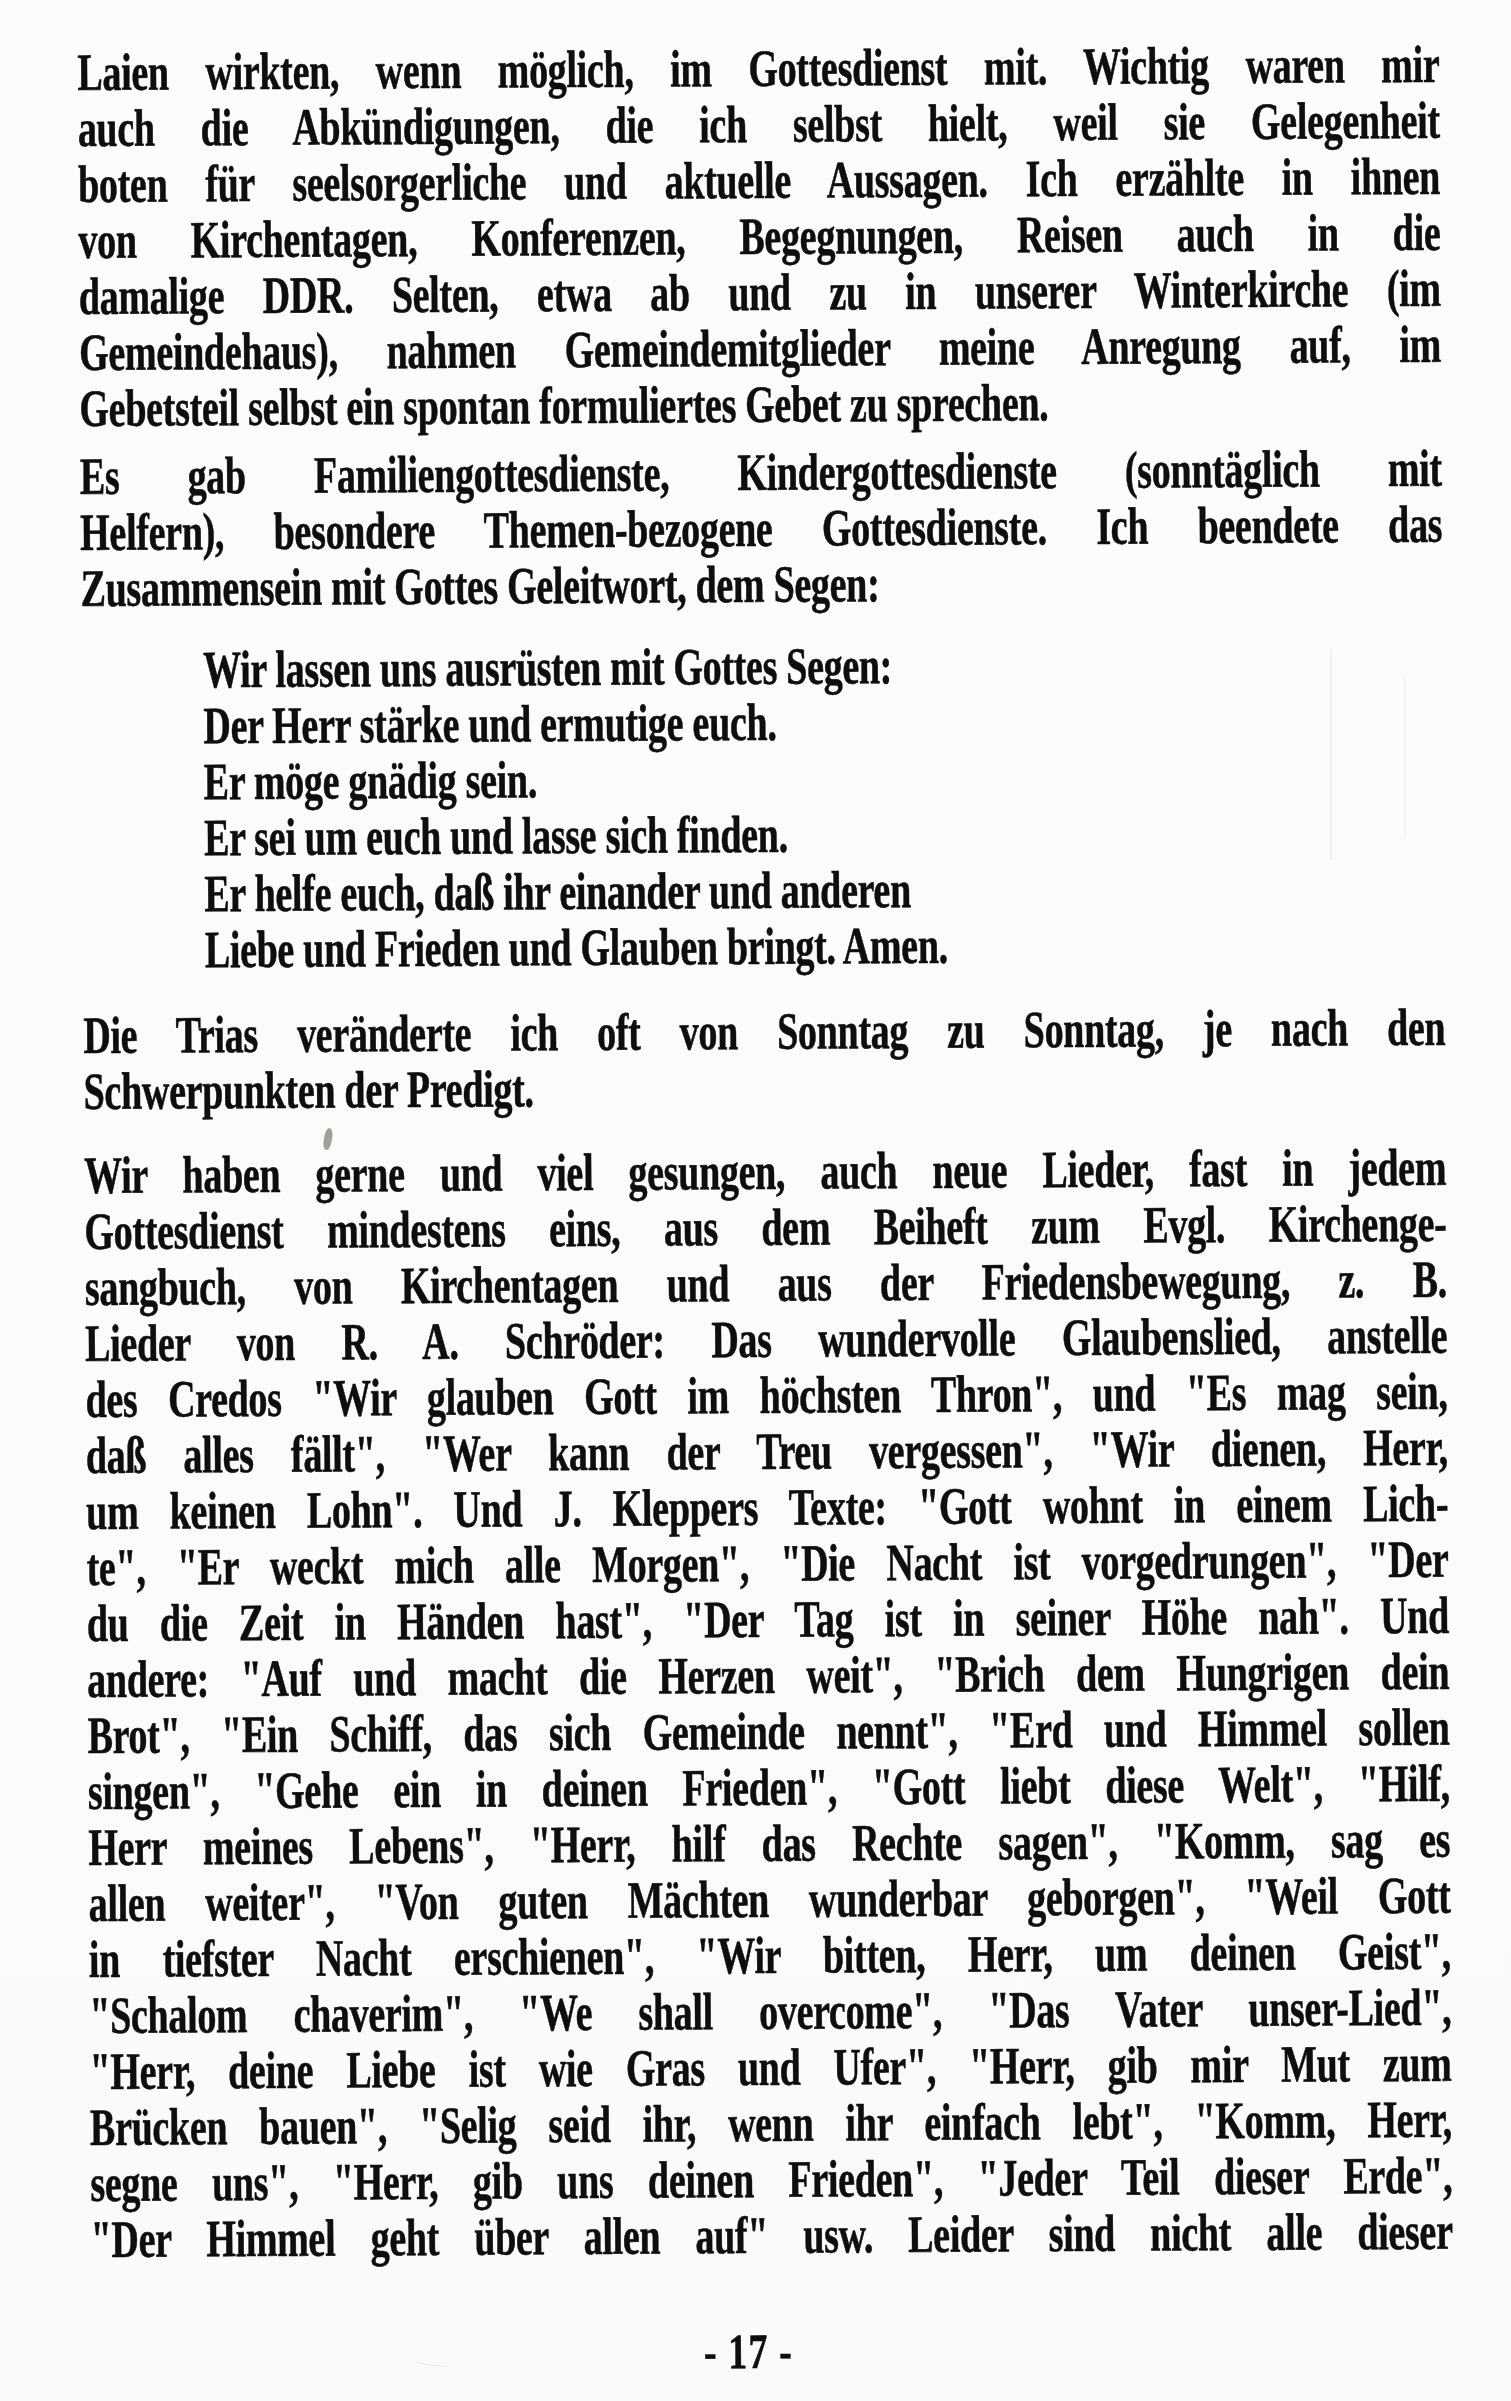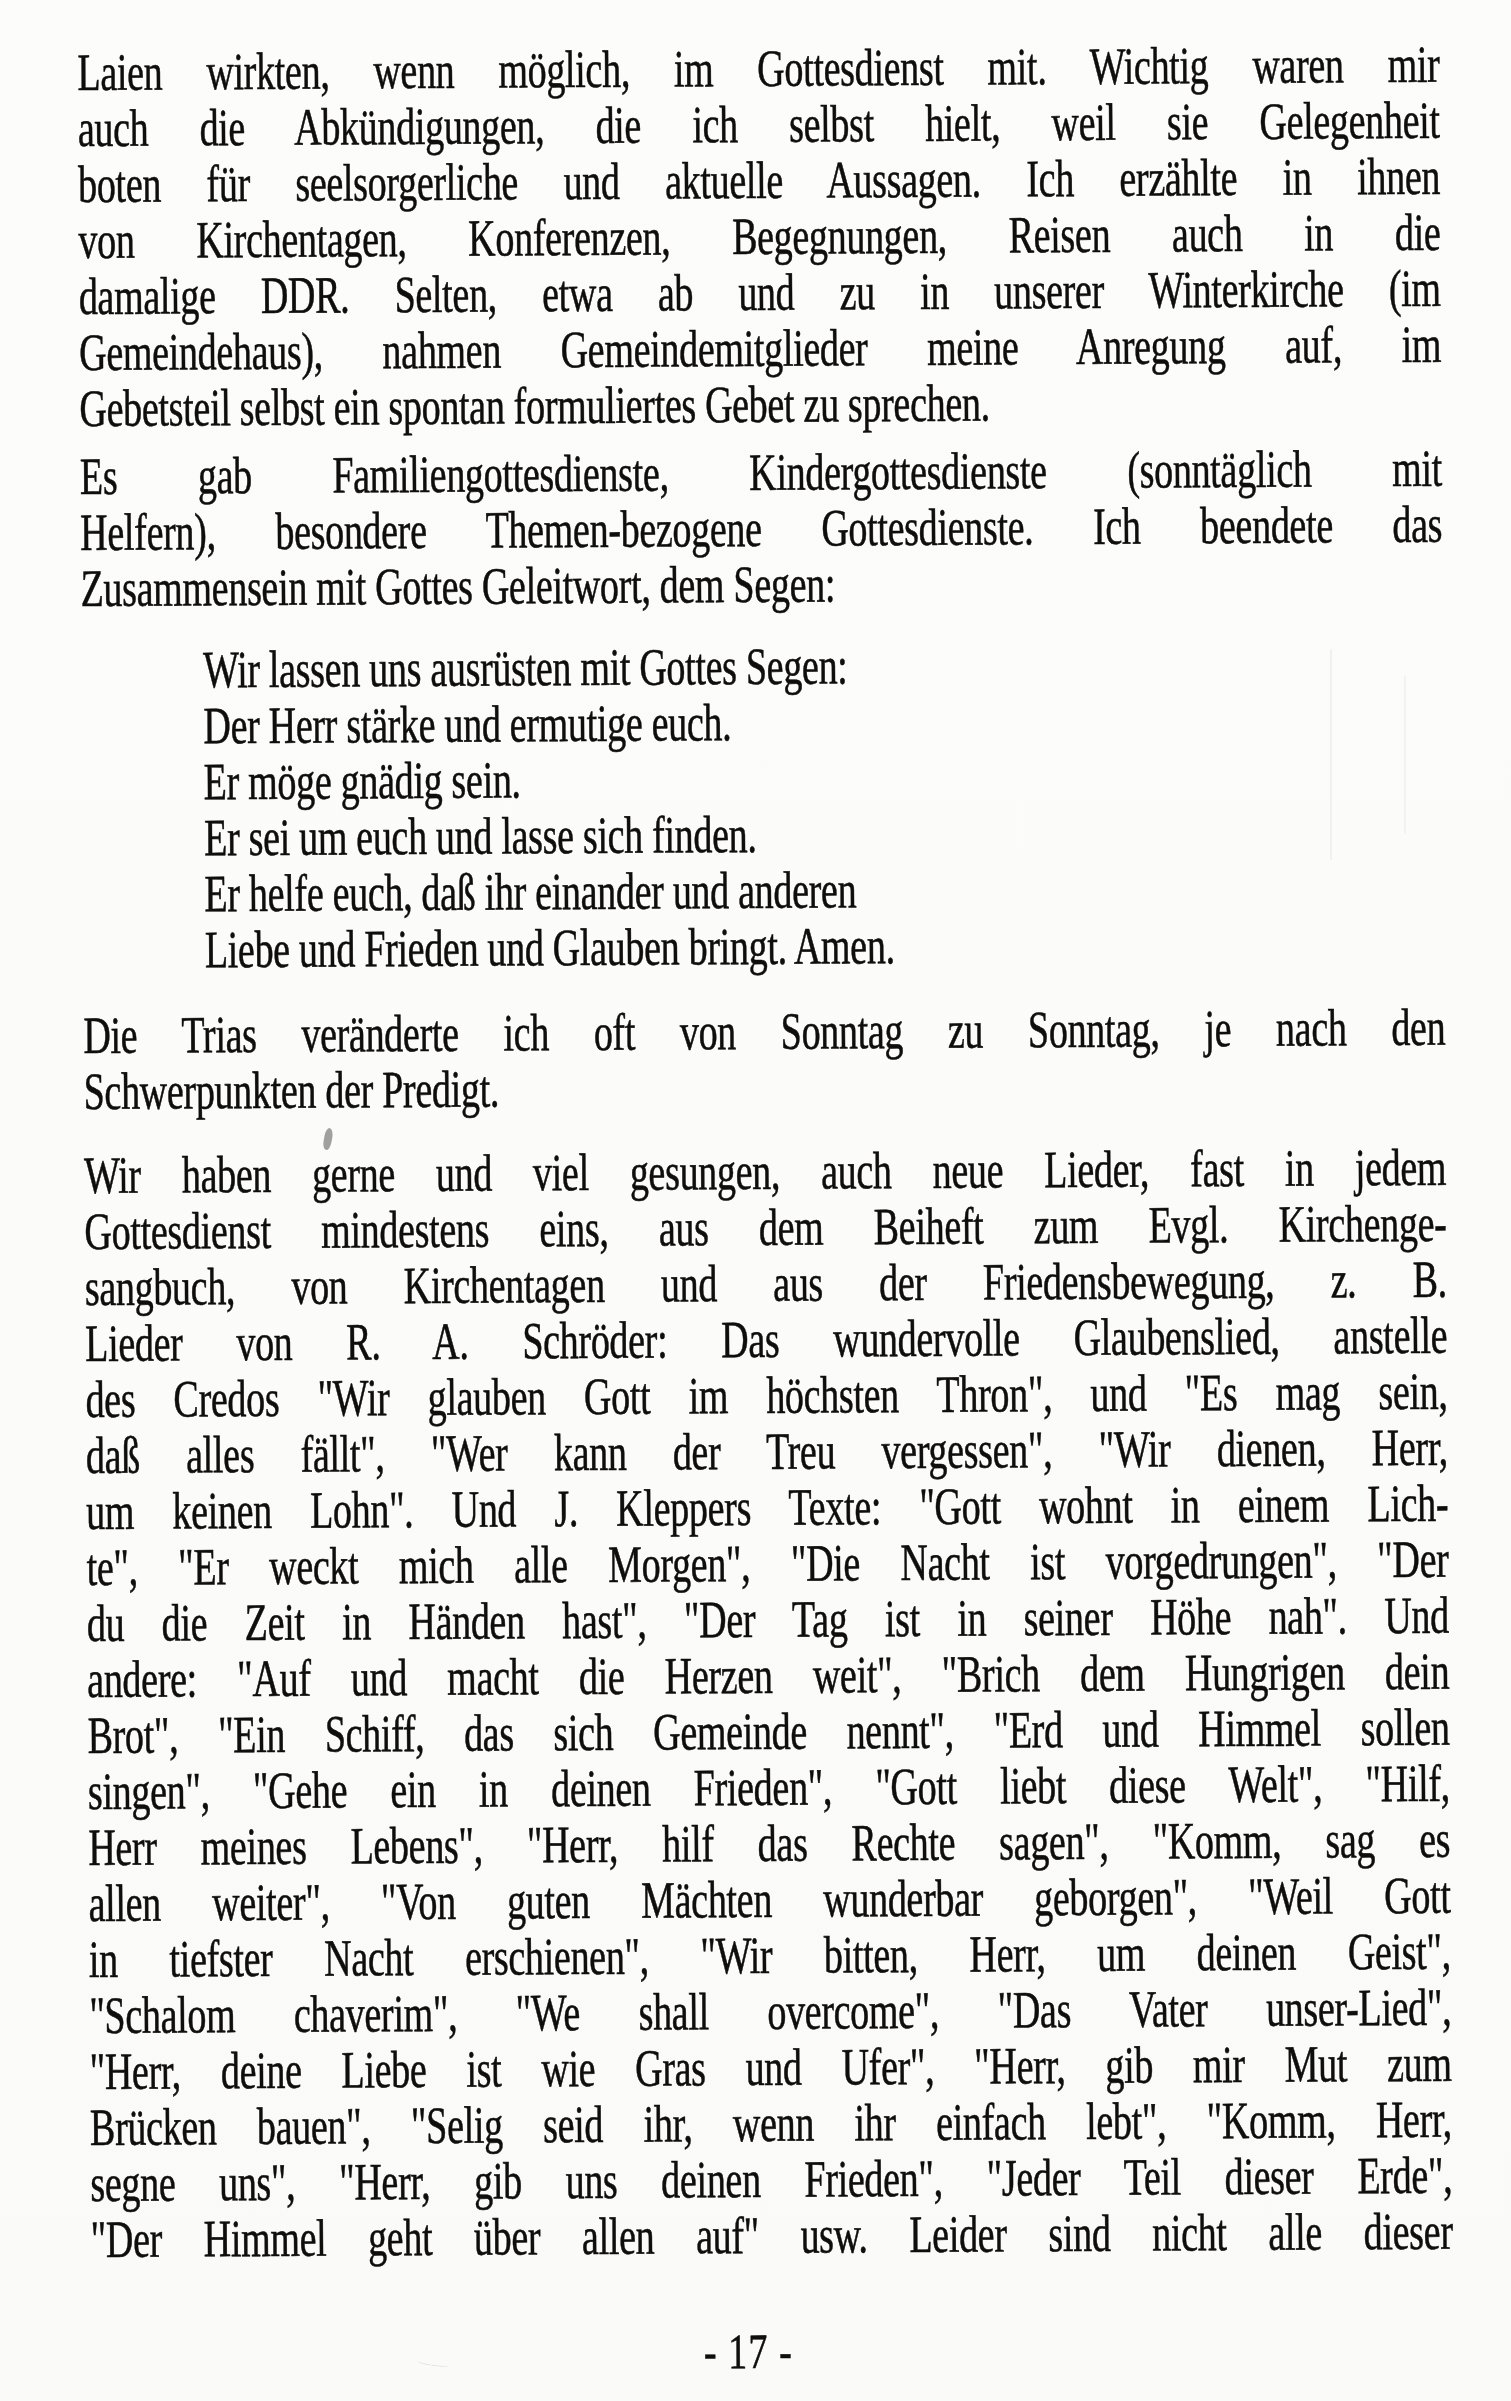--- a/index.html
+++ b/index.html
@@ -10,20 +10,21 @@
     overflow: hidden;
     font-family: "Liberation Serif", "DejaVu Serif", serif;
   }
   .sheet {
     position: relative;
     width: 1511px;
     height: 2401px;
     background: linear-gradient(180deg, #fcfcfa 0%, #fbfbf9 60%, #fafaf8 100%);
     color: #0f0e0c;
     overflow: hidden;
+    font-weight: bold;
   }
   .text-block {
     position: absolute;
     left: 77px;
     top: 0;
     width: 1362px;
     padding-top: 40px;
     transform: rotate(-0.35deg);
     transform-origin: 50% 0;
   }

